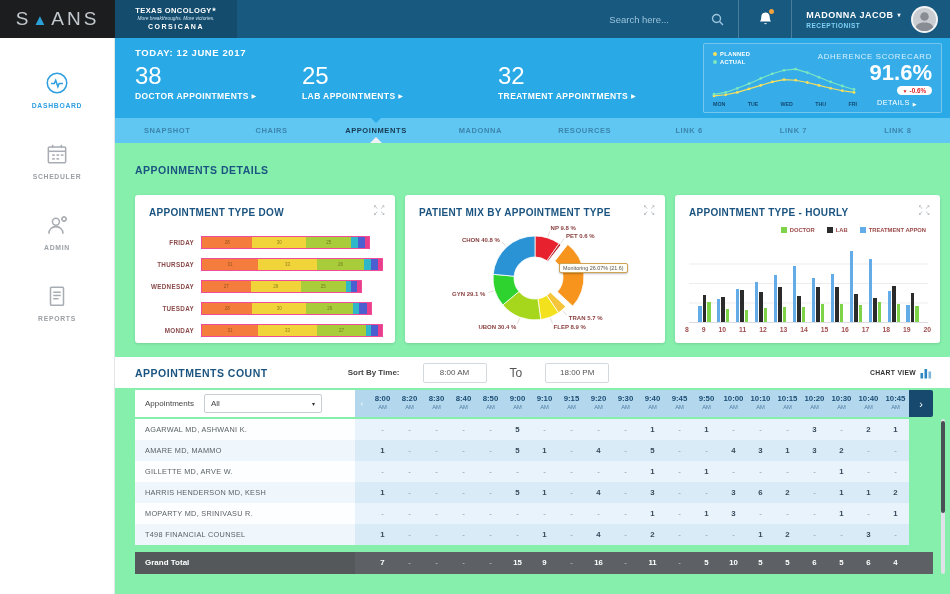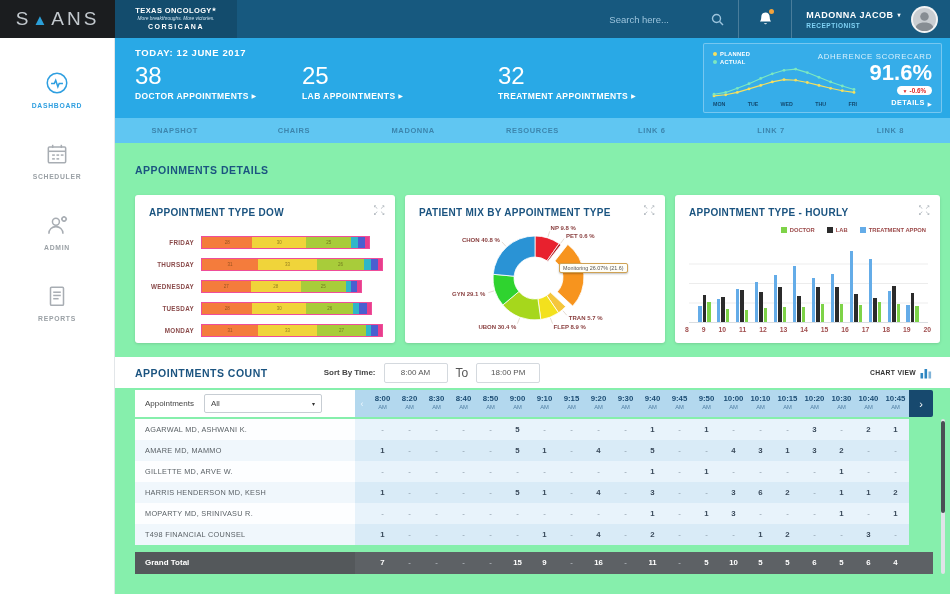--- a/index.html
+++ b/index.html
@@ -49,21 +49,21 @@
   #scorecard{position:absolute;left:588px;top:5px;width:239px;height:70px;background:#36ade9;border:1px solid rgba(255,255,255,.32);border-radius:2px}
   .sc-legend{position:absolute;left:9px;top:7px;font-size:5.8px;font-weight:bold;letter-spacing:.3px}
   .sc-legend .li{display:flex;align-items:center;gap:3px;margin-bottom:2px}
   .sc-legend .dot{width:4px;height:4px;border-radius:50%}
   #scoresvg{position:absolute;left:5px;top:15px}
   #scorex{position:absolute;left:9px;top:57px;width:144px;display:flex;justify-content:space-between;font-size:5.3px;font-weight:bold;color:#134a70}
   .sc-title{position:absolute;right:9px;top:8px;font-size:7.8px;color:#d9f1fc;letter-spacing:.7px}
   .sc-value{position:absolute;right:9px;top:16px;font-size:22px;font-weight:bold}
   .sc-delta{position:absolute;right:9px;top:42px;background:#fff;color:#e02424;border-radius:7px;font-size:6.3px;font-weight:bold;padding:1px 6px;display:flex;align-items:center;gap:2px}
   .sc-delta .tri{font-size:5px}
-  .sc-details{position:absolute;right:9px;bottom:5px;font-size:7.3px;font-weight:bold;letter-spacing:.4px;display:flex;align-items:flex-end;gap:3px;cursor:pointer}
+  .sc-details{position:absolute;right:24px;bottom:5px;font-size:7.3px;font-weight:normal;letter-spacing:.4px;display:flex;align-items:flex-end;gap:3px;cursor:pointer}
   .sc-details .arrow{font-size:5px}
 
   
   #tabbar{position:absolute;left:0;top:80px;width:835px;height:25px;display:flex;background:#60c6f2}
   .tab{flex:1;display:flex;align-items:center;justify-content:center;font-size:7.5px;font-weight:bold;color:#3c85ad;letter-spacing:.6px;position:relative;cursor:pointer}
   .tab.active{color:#16384f}
   .tab.active::before{content:"";position:absolute;top:0;left:50%;margin-left:-5px;border-left:5px solid transparent;border-right:5px solid transparent;border-top:5px solid #29a9e6}
   .tab.active::after{content:"";position:absolute;bottom:0;left:50%;margin-left:-6px;border-left:6px solid transparent;border-right:6px solid transparent;border-bottom:6px solid #eef2f6}
 
   
@@ -93,21 +93,21 @@
   .hlegend .li{display:flex;align-items:center;gap:3px}
   .hlegend .sq{width:6px;height:6px}
   .hplot{position:absolute;left:14px;right:12px;top:50px;height:78px;border-bottom:1px solid #d9dde1;background-image:linear-gradient(to top,#ececec 1px,transparent 1px);background-size:100% 19.5px;display:flex;justify-content:space-between;align-items:flex-end;padding:0 9px}
   .hgroup{display:flex;align-items:flex-end;gap:1px}
   .hbar{width:3.5px}
   .hticks{position:absolute;left:10px;right:9px;top:131px;display:flex;justify-content:space-between;font-size:6.8px;font-weight:bold;color:#a04e4e}
 
   
   .count-band{position:absolute;left:0;top:214px;width:835px;height:31px;background:#fff;display:flex;align-items:center;padding:0 18px 0 20px}
   .count-band .sec-title2{font-size:10.5px;font-weight:bold;color:#1b5480;letter-spacing:.5px}
-  .sortwrap{display:flex;align-items:center;gap:8px;margin-left:56px}
+  .sortwrap{display:flex;align-items:center;gap:23px;margin-left:80px}
   .sort-label{font-size:8px;font-weight:bold;color:#444}
   .inputbox{width:64px;height:20px;border:1px solid #d4d9de;border-radius:2px;font-size:8px;color:#555;display:flex;align-items:center;justify-content:center;background:#fff;cursor:text}
   .to-label{font-size:12px;color:#555}
   .chart-view{margin-left:auto;display:flex;align-items:center;gap:4px;font-size:6.8px;font-weight:bold;color:#333;letter-spacing:.3px;cursor:pointer}
 
   
   .thead{position:absolute;left:20px;top:247px;width:798px;height:27px;display:flex}
   .th-left{flex:0 0 220px;background:#fff;display:flex;align-items:center;padding-left:10px;gap:10px}
   .th-label{font-size:8px;color:#444}
   .dropdown{width:118px;height:19px;border:1px solid #c7cdd3;border-radius:2px;background:#fff;display:flex;align-items:center;justify-content:space-between;padding:0 6px;font-size:8px;color:#444;cursor:pointer}
@@ -314,20 +314,21 @@
         <div class="sc-details">
             <span>DETAILS</span>
             <span class="arrow">▶</span>
           </div>
       </div>
     </div>
 
     <div id="tabbar">
         <div class="tab">SNAPSHOT</div>
         <div class="tab">CHAIRS</div>
+        <div class="tab active">APPOINMENTS</div>
         <div class="tab">MADONNA</div>
         <div class="tab">RESOURCES</div>
         <div class="tab">LINK 6</div>
         <div class="tab">LINK 7</div>
         <div class="tab">LINK 8</div>
       </div>
 
     <div id="content">
       <div class="sec-title" id="details-title">APPOINMENTS DETAILS</div>
 

